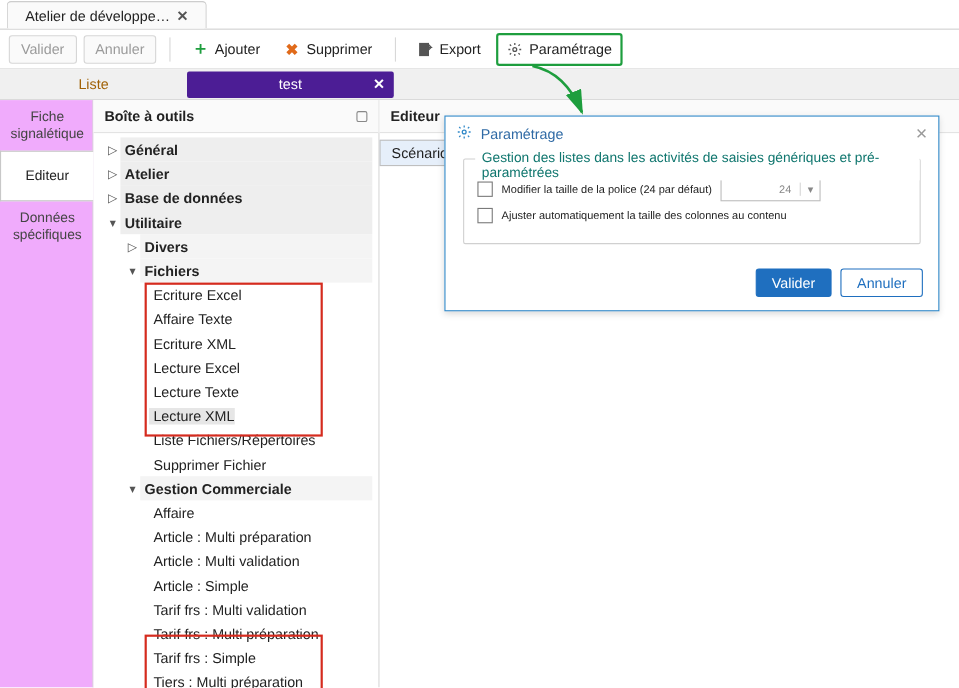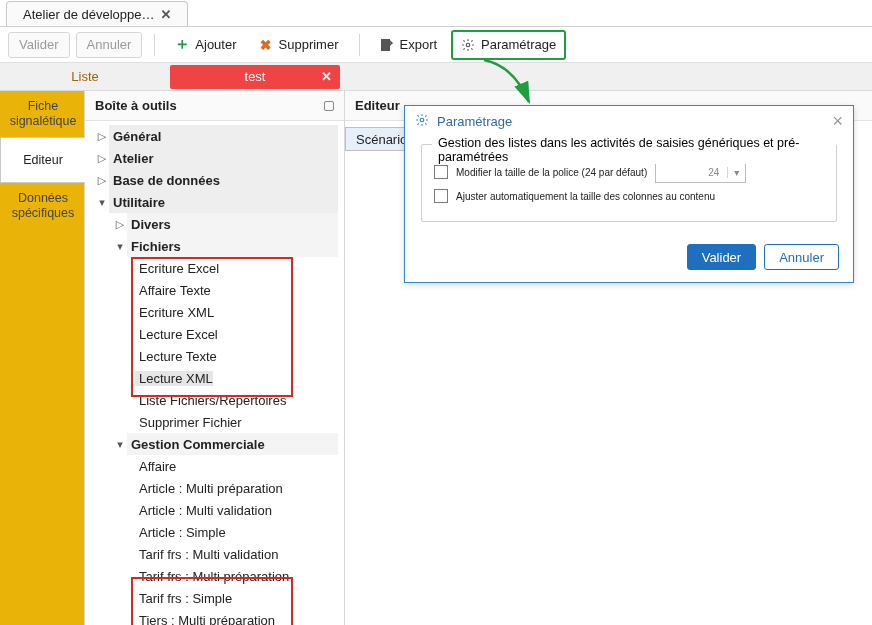--- a/index.html
+++ b/index.html
@@ -16,26 +16,26 @@
   .tbtn { display: inline-flex; align-items: center; gap: 5px; height: 26px; padding: 0 10px; border: 1px solid #bfbfbf; border-radius: 3px; background: #f5f5f5; color: #333; cursor: pointer; font-size: 13px; }
   .tbtn.disabled { color: #9b9b9b; border-color: #d6d6d6; background: #fafafa; cursor: default; }
   .tsep { width: 1px; height: 22px; background: #d8d8d8; margin: 0 6px; }
   .ticon { display: inline-flex; width: 14px; height: 14px; align-items: center; justify-content: center; }
   .tlink { display: inline-flex; align-items: center; gap: 6px; padding: 0 8px; height: 26px; cursor: pointer; font-size: 13px; }
   .param-hl { border: 2px solid #1e9e3e; border-radius: 3px; height: 30px; padding: 0 8px; display: inline-flex; align-items: center; gap: 6px; }
 
   
   .sec-strip { display: flex; align-items: center; height: 28px; background: #f0f0f0; border-bottom: 1px solid #dadada; }
   .sec-label { width: 170px; text-align: center; color: #a16207; }
-  .sec-chip { display: flex; align-items: center; justify-content: center; width: 170px; height: 24px; background: #ef4444; color: #fff; border-radius: 2px; position: relative; }
+  .sec-chip { display: flex; align-items: center; justify-content: center; width: 188px; height: 24px; background: #4c1d95; color: #fff; border-radius: 2px; position: relative; }
   .sec-chip .chip-close { position: absolute; right: 8px; font-weight: bold; cursor: pointer; }
 
   
   .main { display: flex; position: relative; height: calc(625px - 27px - 36px - 28px); }
-  .left-tabs { width: 85px; background: #eab308; border-right: 1px solid #d8d8d8; }
+  .left-tabs { width: 85px; background: #f0abfc; border-right: 1px solid #d8d8d8; }
   .left-tab { height: 46px; display: flex; align-items: center; justify-content: center; text-align: center; font-size: 12.5px; border: 1px solid transparent; border-right: none; margin-right: -1px; cursor: pointer; padding: 4px; line-height: 1.2; }
   .left-tab.sel { border-color: #c8c8c8; background: #fff; border-bottom-color: #c8c8c8; }
   .left-tab:not(.sel) { color: #444; }
 
   .center { width: 260px; background: #fff; border-right: 1px solid #d8d8d8; display: flex; flex-direction: column; }
   .panel-header { height: 30px; display: flex; align-items: center; padding: 0 10px; font-weight: 600; border-bottom: 1px solid #e3e3e3; background: #fafafa; justify-content: space-between; }
   .pin { width: 10px; height: 10px; border: 1px solid #888; border-radius: 2px; }
 
   .tree { overflow: auto; flex: 1; padding: 4px 0; position: relative; }
   .tree-row { display: flex; align-items: center; height: 22px; padding-right: 6px; cursor: default; }
@@ -55,21 +55,21 @@
   .right-body { flex: 1; position: relative; }
   .scenario-tab { position: absolute; left: 0; top: 6px; height: 24px; padding: 0 10px; display: flex; align-items: center; border: 1px solid #bfbfbf; border-радиус: 0; background: #e6effa; font-size: 13px; }
 
   
   .dialog { position: absolute; top: 105px; left: 404px; width: 450px; border: 1px solid #2f88c8; background: #fff; box-shadow: 0 2px 6px rgba(0,0,0,0.15); }
   .dlg-title { display: flex; align-items: center; gap: 8px; height: 30px; padding: 0 10px; color: #2f6aa5; font-size: 13px; }
   .dlg-title .gear { color: #2f88c8; }
   .dlg-title .dlg-close { margin-left: auto; color: #999; font-size: 18px; cursor: pointer; }
   .dlg-body { padding: 8px 16px 14px 16px; }
   .fieldset { border: 1px solid #d0d0d0; border-radius: 2px; padding: 10px 12px 12px 12px; position: relative; }
-  .fieldset-legend { position: absolute; top: -9px; left: 10px; background: #fff; padding: 0 6px; font-size: 12.5px; color: #000000; }
+  .fieldset-legend { position: absolute; top: -9px; left: 10px; background: #fff; padding: 0 6px; font-size: 12.5px; color: #0f766e; }
   .chk-row { display: flex; align-items: center; gap: 8px; margin: 6px 0; font-size: 10px; }
   .chk { width: 14px; height: 14px; border: 1px solid #7a7a7a; background: #fff; display: inline-block; }
   .mini-select { display: inline-flex; align-items: center; border: 1px solid #bdbdbd; height: 22px; color: #888; padding-left: 44px; }
   .mini-select .val { padding: 0 8px; }
   .mini-select .caret { width: 18px; text-align: center; border-left: 1px solid #d6d6d6; color: #888; }
   .dlg-footer { display: flex; justify-content: flex-end; gap: 8px; padding: 8px 14px 12px 14px; }
   .btn-primary { background: #1f6fbf; border: 1px solid #1f6fbf; color: #fff; height: 26px; padding: 0 14px; border-radius: 3px; cursor: pointer; font-size: 13px; }
   .btn-secondary { background: #fff; border: 1px solid #1f6fbf; color: #1f6fbf; height: 26px; padding: 0 14px; border-radius: 3px; cursor: pointer; font-size: 13px; }
 
   

